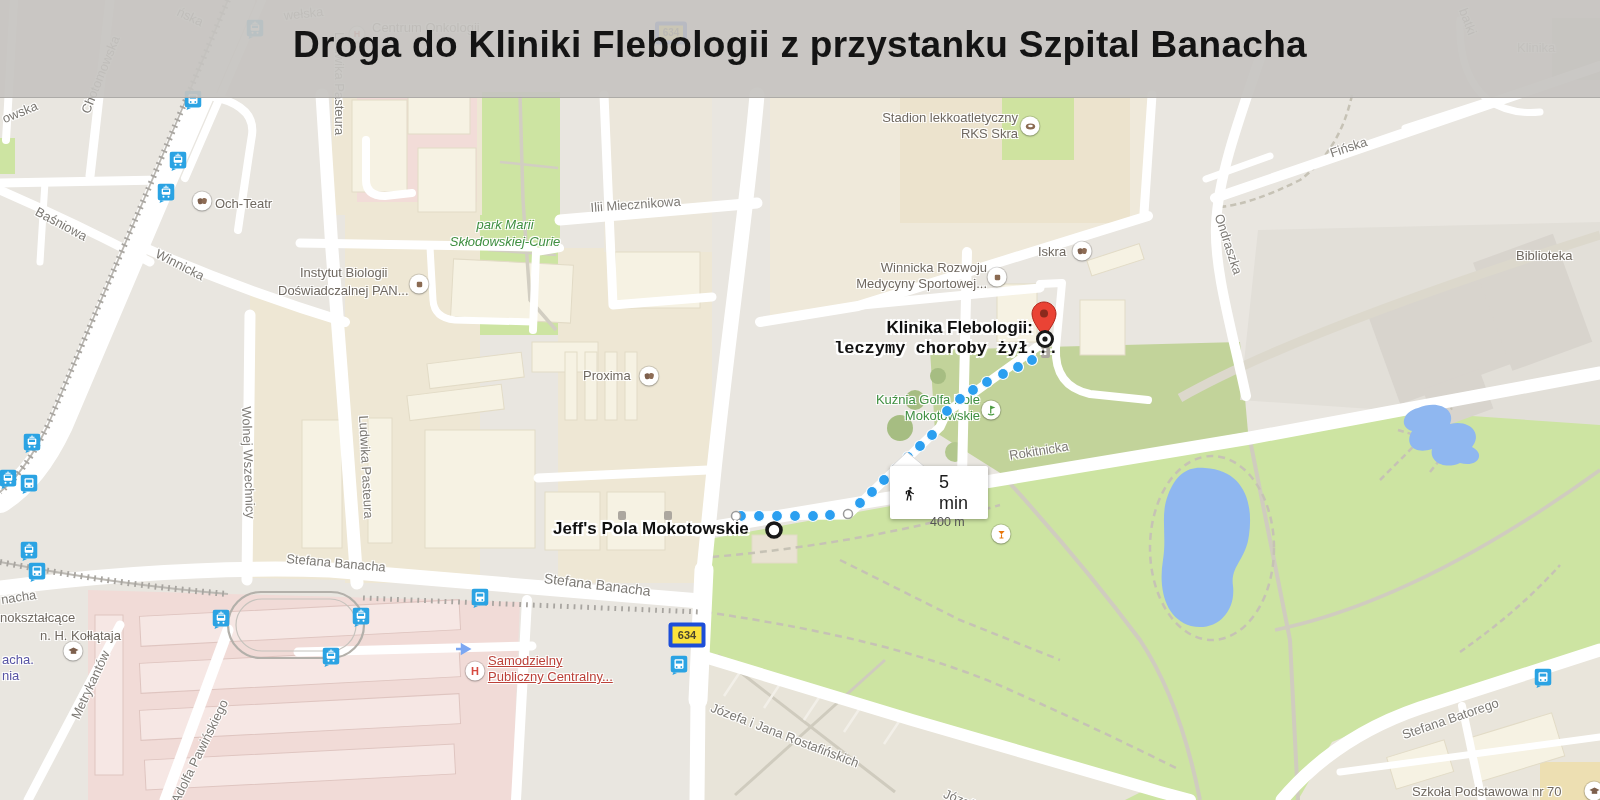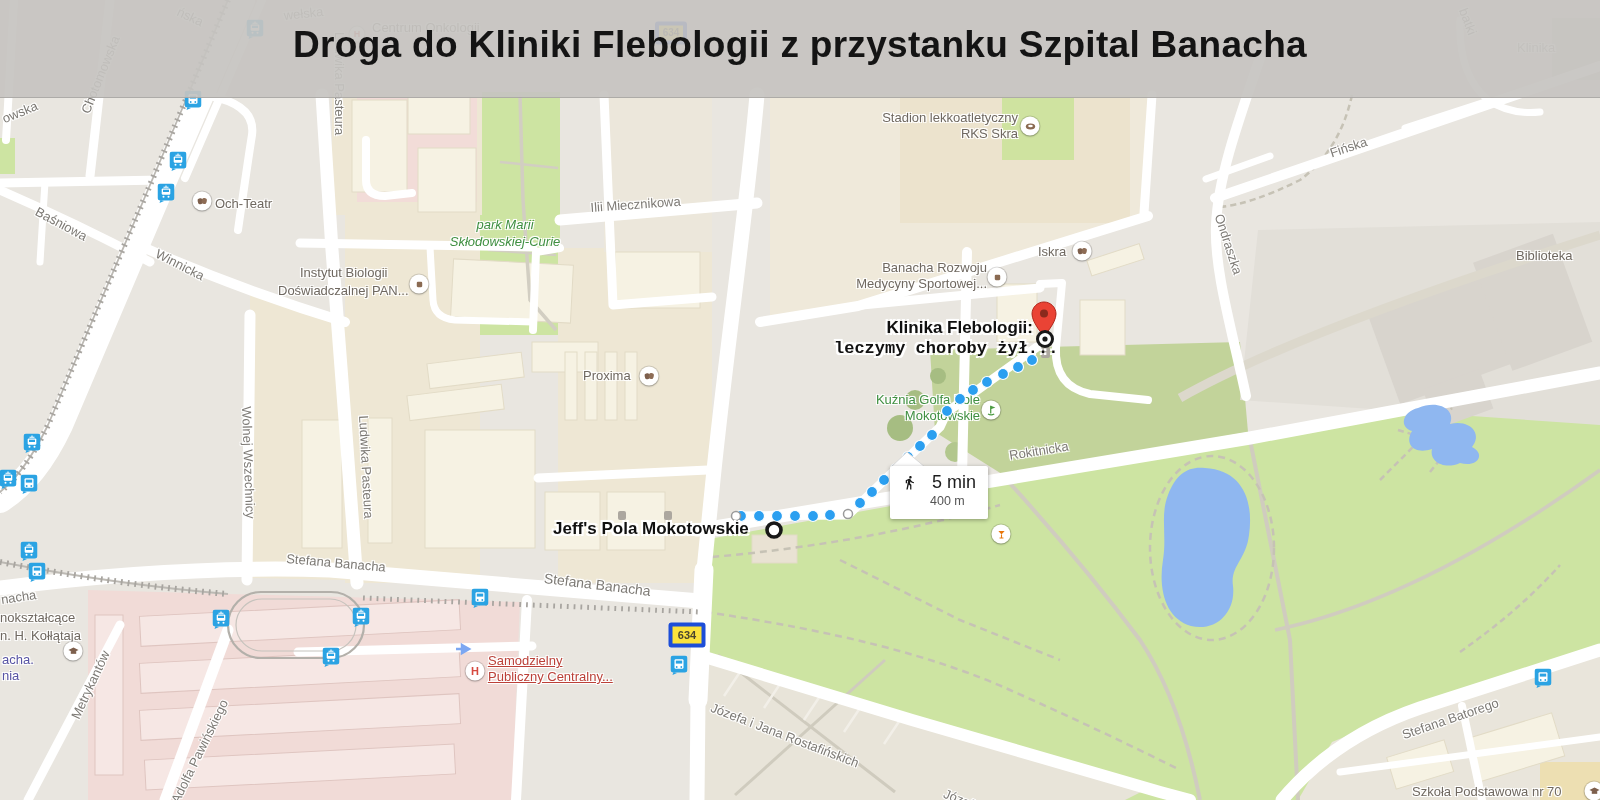--- a/index.html
+++ b/index.html
@@ -23,21 +23,21 @@
   .icon-circle{position:absolute;z-index:4;width:19px;height:19px;background:#fff;border-radius:50%;
        box-shadow:0 0 0 1px rgba(0,0,0,0.12),0 1px 2px rgba(0,0,0,0.25);
        display:flex;align-items:center;justify-content:center;transform:translate(-50%,-50%);}
   .ticon{position:absolute;z-index:4;width:17px;height:20px;transform:translate(-50%,-42%);}
   .shield{position:absolute;z-index:4;width:29px;height:17px;background:#fbe23c;border:4px solid #1d4ed8;
        border-radius:3px;font-size:11px;font-weight:700;color:#4a452f;text-align:center;line-height:16px;
        transform:translate(-50%,-50%);}
   .entrance{position:absolute;z-index:3;background:#aca79f;border-radius:2px;}
   .tooltip{position:absolute;z-index:7;left:890px;top:466px;width:98px;height:53px;background:#fff;
        border-radius:2px;box-shadow:0 1px 4px rgba(0,0,0,0.35);padding:6px 10px 6px 12px;box-sizing:border-box;}
-  .tt-row{display:flex;align-items:center;gap:15px;}
+  .tt-row{display:flex;align-items:center;gap:22px;}
   .tt-time{font-size:18px;color:#1c1c1c;}
   .tt-dist{font-size:12.5px;color:#555;margin-top:1px;margin-left:28px;}
   .tt-pointer{position:absolute;z-index:6;left:886px;top:449px;}
   .banner{position:absolute;z-index:9;left:0;top:0;width:1600px;height:97px;
        background:rgba(198,195,192,0.92);border-bottom:1px solid rgba(140,138,135,0.45);}
   .banner-title{position:absolute;left:0;right:0;top:24px;text-align:center;font-size:37px;font-weight:700;
        color:#141414;letter-spacing:0.3px;}
 </style>
 </head>
 <body>
@@ -233,30 +233,30 @@
   <div class="lbl" style="left:283px;top:8px;transform:rotate(-6deg);">wełska</div>
 
   <div class="lbl poi" style="left:215px;top:196px;">Och-Teatr</div>
   <div class="lbl poi" style="left:300px;top:265px;">Instytut Biologii</div>
   <div class="lbl poi" style="left:278px;top:283px;">Doświadczalnej PAN...</div>
   <div class="lbl poi" style="left:583px;top:368px;">Proxima</div>
   <div class="lbl green italic" style="left:435px;top:217px;width:140px;text-align:center;">park Marii</div>
   <div class="lbl green italic" style="left:435px;top:234px;width:140px;text-align:center;">Skłodowskiej-Curie</div>
   <div class="lbl poi poi-r" style="left:850px;top:110px;width:168px;">Stadion lekkoatletyczny</div>
   <div class="lbl poi poi-r" style="left:850px;top:126px;width:168px;">RKS Skra</div>
-  <div class="lbl poi poi-r" style="left:830px;top:260px;width:157px;">Banacha Rozwoju</div>
+  <div class="lbl poi poi-r" style="left:830px;top:260px;width:157px;">Winnicka Rozwoju</div>
   <div class="lbl poi poi-r" style="left:830px;top:276px;width:157px;">Medycyny Sportowej...</div>
   <div class="lbl poi" style="left:1038px;top:244px;">Iskra</div>
   <div class="lbl green poi-r" style="left:856px;top:392px;width:124px;">Kuźnia Golfa Pole</div>
   <div class="lbl green poi-r" style="left:856px;top:408px;width:124px;">Mokotowskie</div>
   <div class="lbl red" style="left:488px;top:653px;">Samodzielny</div>
   <div class="lbl red" style="left:488px;top:669px;">Publiczny Centralny...</div>
   <div class="lbl poi" style="left:1412px;top:784px;">Szkoła Podstawowa nr 70</div>
   <div class="lbl poi" style="left:0px;top:610px;">nokształcące</div>
-  <div class="lbl poi" style="left:0px;top:628px;">n. H. Kołłątaja</div>
+  <div class="lbl poi" style="left:0px;top:628px;padding-left:40px;">n. H. Kołłątaja</div>
   <div class="lbl poi" style="left:1516px;top:248px;">Biblioteka</div>
   <div class="lbl gray-poi" style="left:1517px;top:40px;">Klinika</div>
   <div class="lbl poi" style="left:372px;top:20px;">Centrum Onkologii</div>
   <div class="lbl purple" style="left:2px;top:652px;">acha.</div>
   <div class="lbl purple" style="left:2px;top:668px;">nia</div>
 
   <div class="lbl bold-route" style="left:553px;top:519px;z-index:6;">Jeff's Pola Mokotowskie</div>
   <div class="lbl bold-route poi-r" style="left:830px;top:318px;width:203px;z-index:6;">Klinika Flebologii:</div>
   <div class="lbl bold-route poi-r" style="left:834px;top:339px;width:203px;z-index:6;font-family:Liberation Mono, monospace;">leczymy choroby żył...</div>
 

